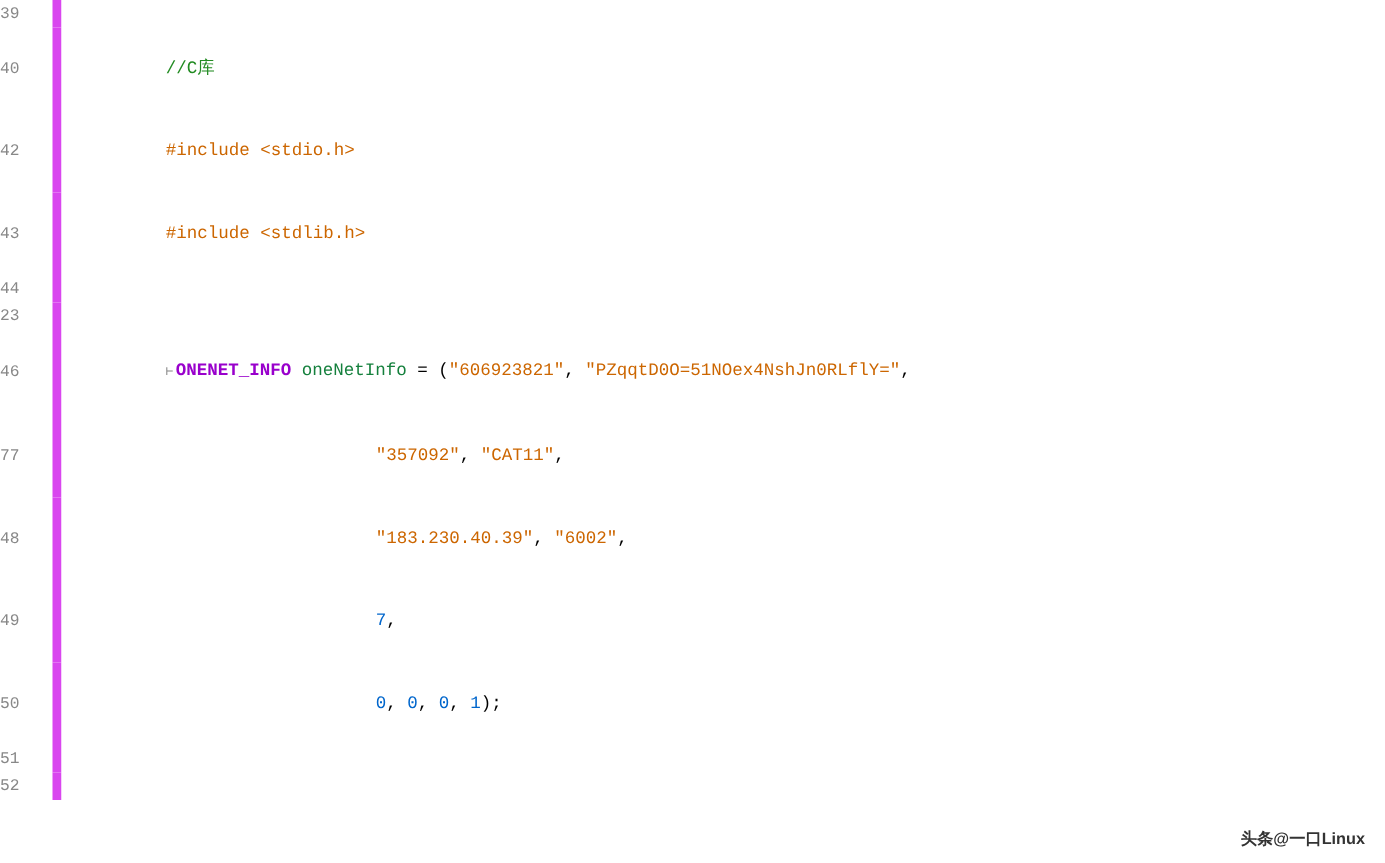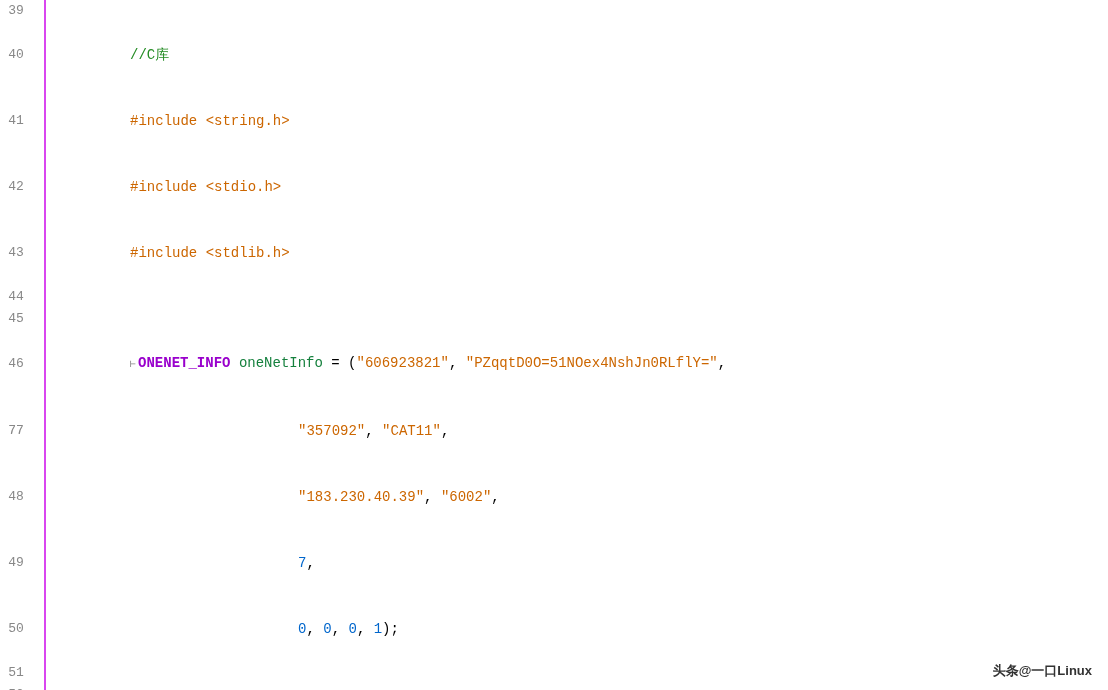--- a/index.html
+++ b/index.html
@@ -29,26 +29,26 @@
     }
 
     .code-table tr {
       height: 22px;
       line-height: 22px;
     }
 
     .line-num {
       width: 45px;
       min-width: 45px;
-      text-align: center;
+      text-align: left;
       padding-right: 12px;
       color: #888888;
       user-select: none;
       vertical-align: middle;
-      border-right: 2px solid #d946ef;
+      border-right: 7px solid #d946ef;
       font-size: 13px;
     }
 
     .code-cell {
       white-space: pre;
       vertical-align: middle;
     }
 
     
     .c-comment { color: #228b22; font-style: normal; }
@@ -90,26 +90,20 @@
         <td class="code-cell"></td>
       </tr>
 
       <tr>
         <td class="line-num">40</td>
         <td class="code-cell">
           <span class="c-comment">//C库</span>
         </td>
       </tr>
 
-      <tr>
-        <td class="line-num">41</td>
-        <td class="code-cell">
-          <span class="c-preprocessor">#</span><span class="c-preprocessor">include</span><span class="c-normal"> </span><span class="c-string">&lt;string.h&gt;</span>
-        </td>
-      </tr>
 
       <tr>
         <td class="line-num">42</td>
         <td class="code-cell">
           <span class="c-preprocessor">#</span><span class="c-preprocessor">include</span><span class="c-normal"> </span><span class="c-string">&lt;stdio.h&gt;</span>
         </td>
       </tr>
 
       <tr>
         <td class="line-num">43</td>
@@ -117,21 +111,21 @@
           <span class="c-preprocessor">#</span><span class="c-preprocessor">include</span><span class="c-normal"> </span><span class="c-string">&lt;stdlib.h&gt;</span>
         </td>
       </tr>
 
       <tr>
         <td class="line-num">44</td>
         <td class="code-cell"></td>
       </tr>
 
       <tr>
-        <td class="line-num">45</td>
+        <td class="line-num">23</td>
         <td class="code-cell"></td>
       </tr>
 
       <tr>
         <td class="line-num">46</td>
         <td class="code-cell">
           <span class="fold-icon">⊢</span><span class="c-type">ONENET_INFO</span><span class="c-normal"> </span><span class="c-variable">oneNetInfo</span><span class="c-normal"> = (</span><span class="c-string">"606923821"</span><span class="c-normal">, </span><span class="c-string">"PZqqtD0O=51NOex4NshJn0RLflY="</span><span class="c-normal">,</span>
         </td>
       </tr>
 

